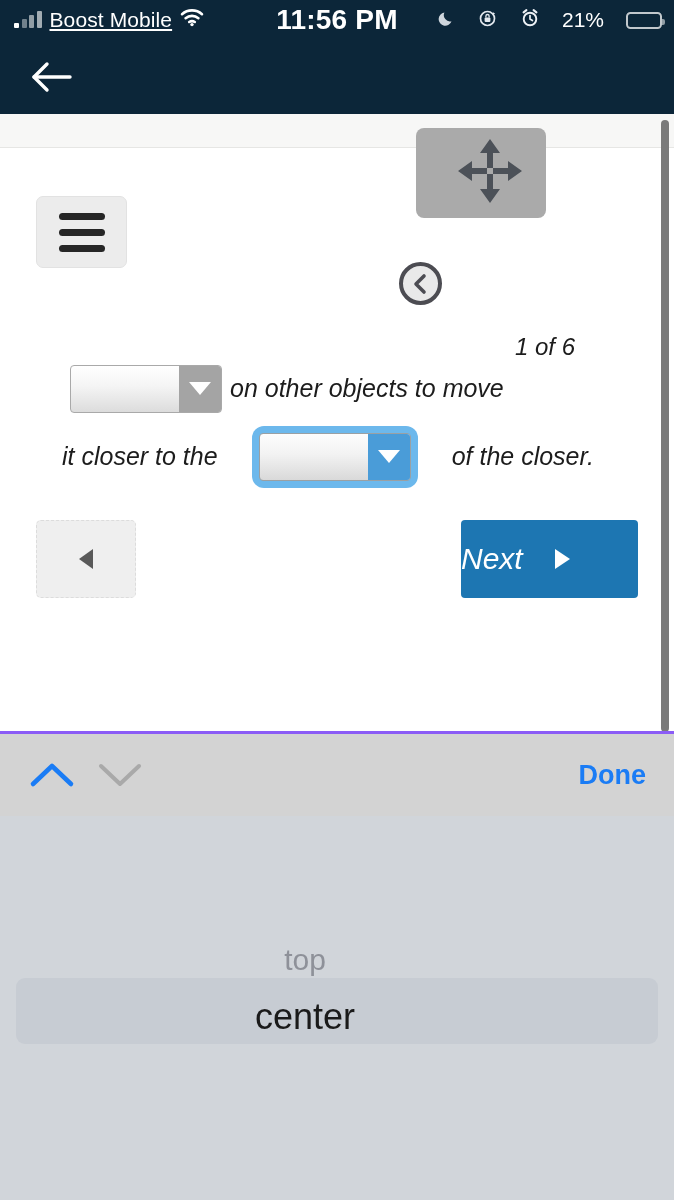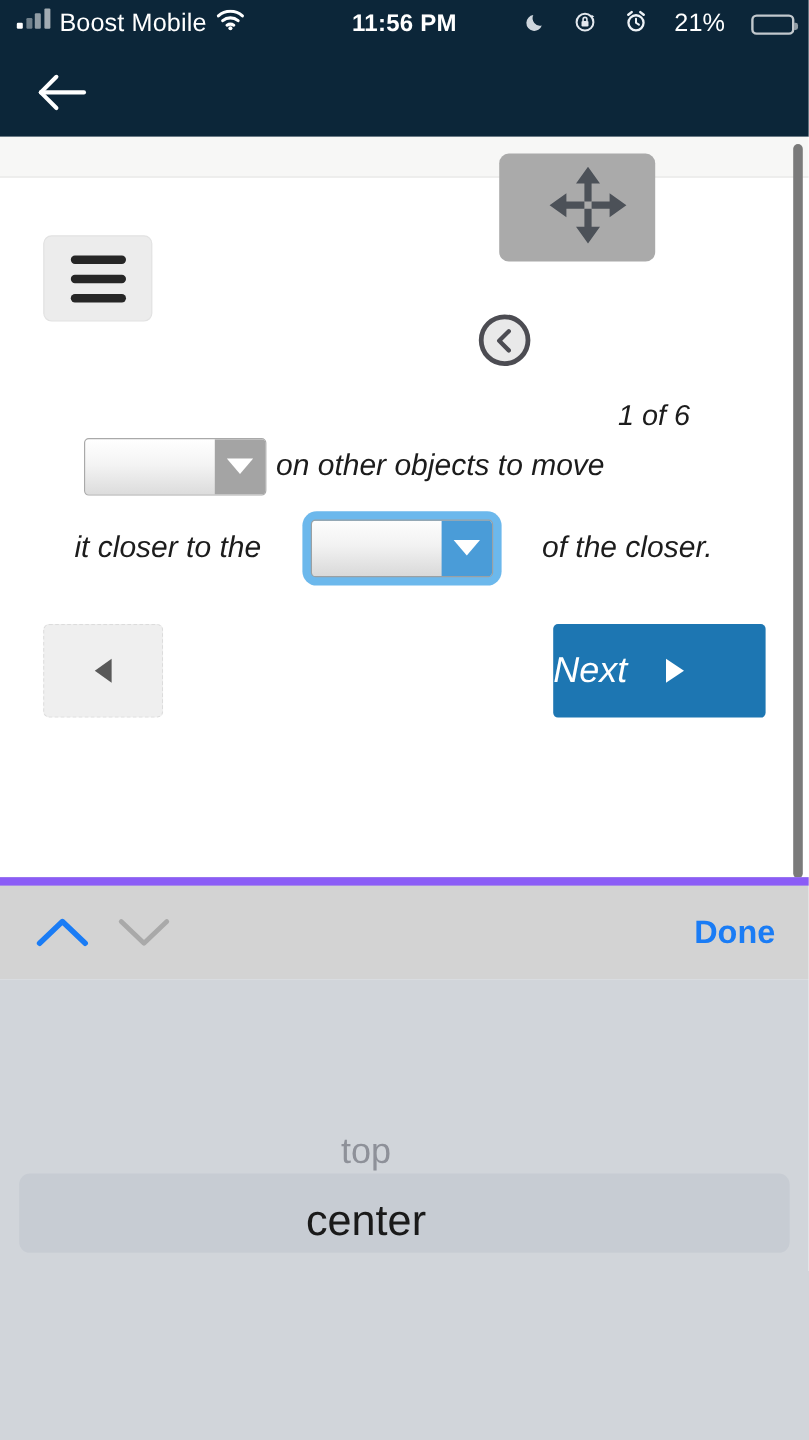--- a/index.html
+++ b/index.html
@@ -10,31 +10,31 @@
     overflow: hidden;
   }
   .screen { position: relative; width: 674px; height: 1200px; }
 
   
   .statusbar {
     position: absolute; top: 0; left: 0; width: 674px; height: 40px;
     background: #0c2639; color: #ffffff;
     display: flex; align-items: center;
   }
-  .sb-left { position: absolute; left: 14px; display: flex; gap: 8px; }
+  .sb-left { position: absolute; left: 14px; display: flex; align-items: center; gap: 8px; text-decoration: underline; }
   .signal { display: flex; align-items: flex-end; gap: 2.5px; height: 16px; }
   .signal i { display: block; width: 5px; background: #ffffff; border-radius: 1px; }
   .signal i:nth-child(1) { height: 5px; }
   .signal i:nth-child(2) { height: 9px; opacity: .42; }
   .signal i:nth-child(3) { height: 13px; opacity: .55; }
   .signal i:nth-child(4) { height: 17px; opacity: .62; }
   .carrier { font-size: 21px; letter-spacing: .1px; }
   .sb-center {
     position: absolute; left: 0; width: 674px; text-align: center;
-    font-size: 20px; font-weight: bold; letter-spacing: .2px;
+    font-size: 28px; font-weight: bold; letter-spacing: .2px;
   }
   .sb-right {
     position: absolute; right: 12px; display: flex; align-items: center; gap: 22px;
   }
   .batt-pct { font-size: 21px; }
   .battery {
     position: relative; width: 36px; height: 17px;
     border: 2px solid rgba(255,255,255,.75); border-radius: 4.5px; padding: 1.5px;
   }
   .battery::after {
@@ -160,21 +160,21 @@
   
   .scrollbar {
     position: absolute; left: 661px; top: 120px;
     width: 8px; height: 612px;
     background: #7a7a7a; border-radius: 4px;
   }
 
   
   .accessory {
     position: absolute; top: 731px; left: 0; width: 674px; height: 85px;
-    background: #d3d3d3; border-top: 7px solid #8b5cf6;
+    background: #d3d3d3; border-top: 3px solid #8b5cf6;
   }
   .acc-chev {
     position: absolute; top: 50%; transform: translateY(-50%);
     width: 52px; height: 46px; display: flex; align-items: center; justify-content: center;
   }
   .acc-up { left: 26px; }
   .acc-down { left: 94px; }
   .acc-done {
     position: absolute; right: 28px; top: 50%; transform: translateY(-50%);
     font-size: 27px; font-weight: bold; color: #1a7cf5;

